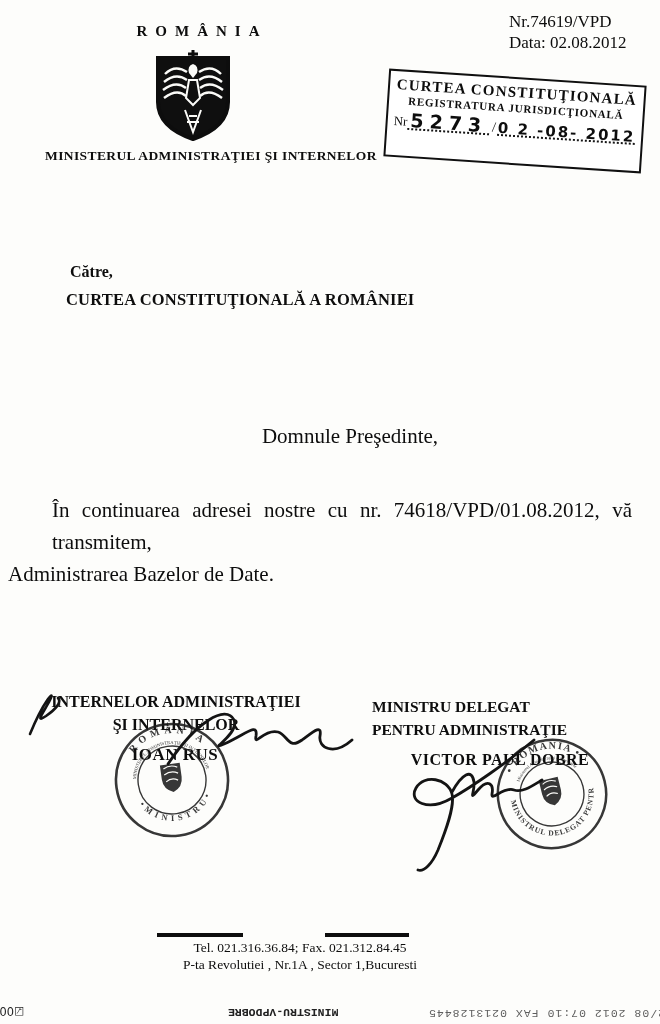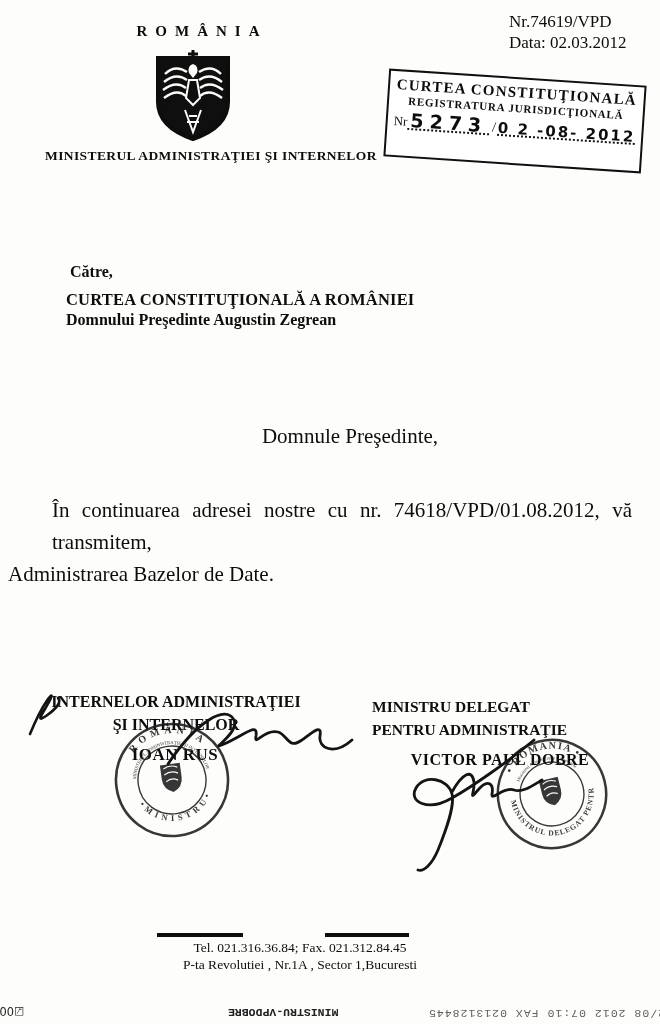--- a/index.html
+++ b/index.html
@@ -58,21 +58,21 @@
   .fax-center{left:228px;top:1002px;font-weight:bold;}
   .fax-right{left:428px;top:1003px;opacity:.72;letter-spacing:1px;}
 </style>
 </head>
 <body>
 
 <div class="page">
 
   <div class="abs ref-block">
     <div>Nr.74619/VPD</div>
-    <div>Data: 02.03.2012</div>
+    <div>Data: 02.08.2012</div>
   </div>
 
   <div class="abs country">ROMÂNIA</div>
 
   <div class="abs coa">
     <svg width="84" height="92" viewBox="0 0 84 92">
       <path d="M42 0 v10 M37 4 h10" stroke="#0d0d0d" stroke-width="3" fill="none"></path>
       <path d="M7 8 H77 V52 Q77 77 42 89 Q7 77 7 52 Z" fill="#0f0f0f" stroke="#0d0d0d" stroke-width="4"></path>
 
       <path d="M14 24 Q24 14 36 22 M13 32 Q25 22 36 30 M12 40 Q25 30 35 38 M13 48 Q26 38 35 46" stroke="#fbfbf8" stroke-width="2.4" fill="none"></path>
@@ -91,21 +91,20 @@
     <div class="row">
       <span>Nr</span>
         <span class="leader"><span class="reg-num">5273</span></span>
         <span class="slash">/</span>
         <span class="leader"><span class="reg-date">0 2 -08- 2012</span></span>
     </div>
   </div>
 
   <div class="abs to-label">Către,</div>
   <div class="abs to-inst">CURTEA CONSTITUŢIONALĂ A ROMÂNIEI</div>
-  <div class="abs to-person">Domnului Preşedinte Augustin Zegrean</div>
 
   <div class="abs greeting">Domnule Preşedinte,</div>
 
   <div class="abs bodytext">
     <div class="jline indent">În continuarea adresei nostre cu nr. 74618/VPD/01.08.2012, vă transmitem,</div>
     <div>Administrarea Bazelor de Date.</div>
   </div>
 
   <div class="abs sig-left-titles">
     <div>INTERNELOR ADMINISTRAŢIEI</div>

